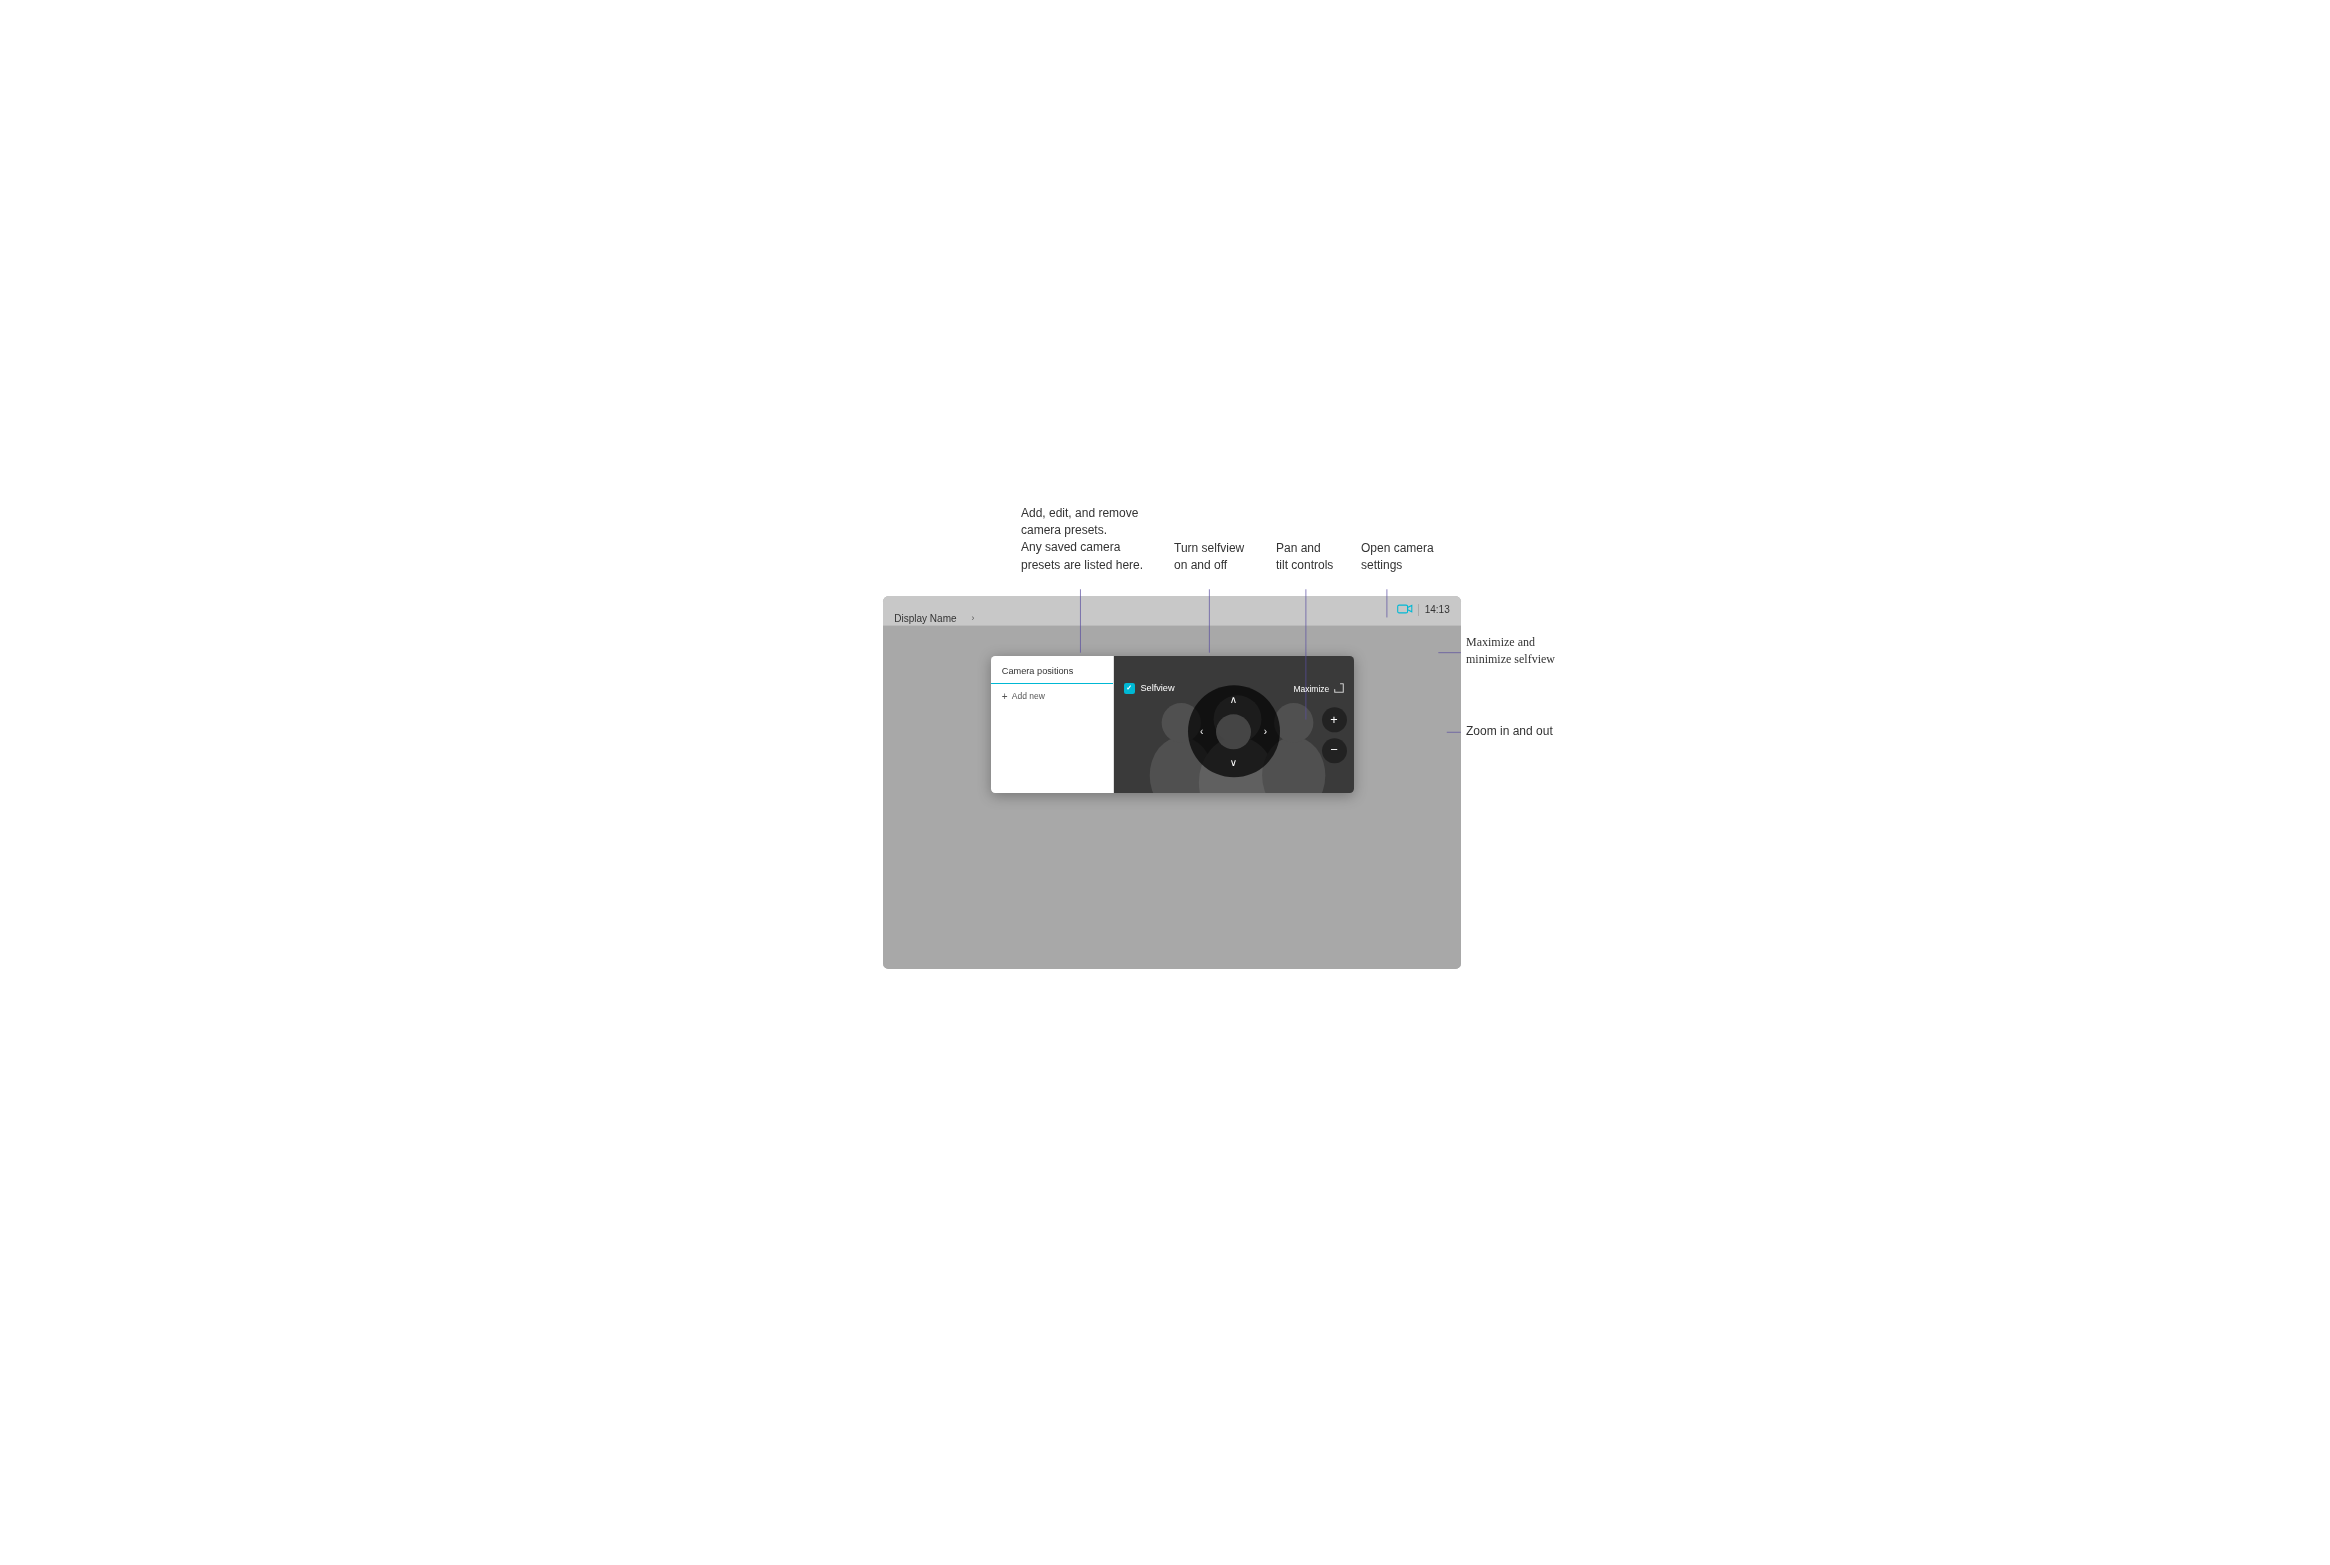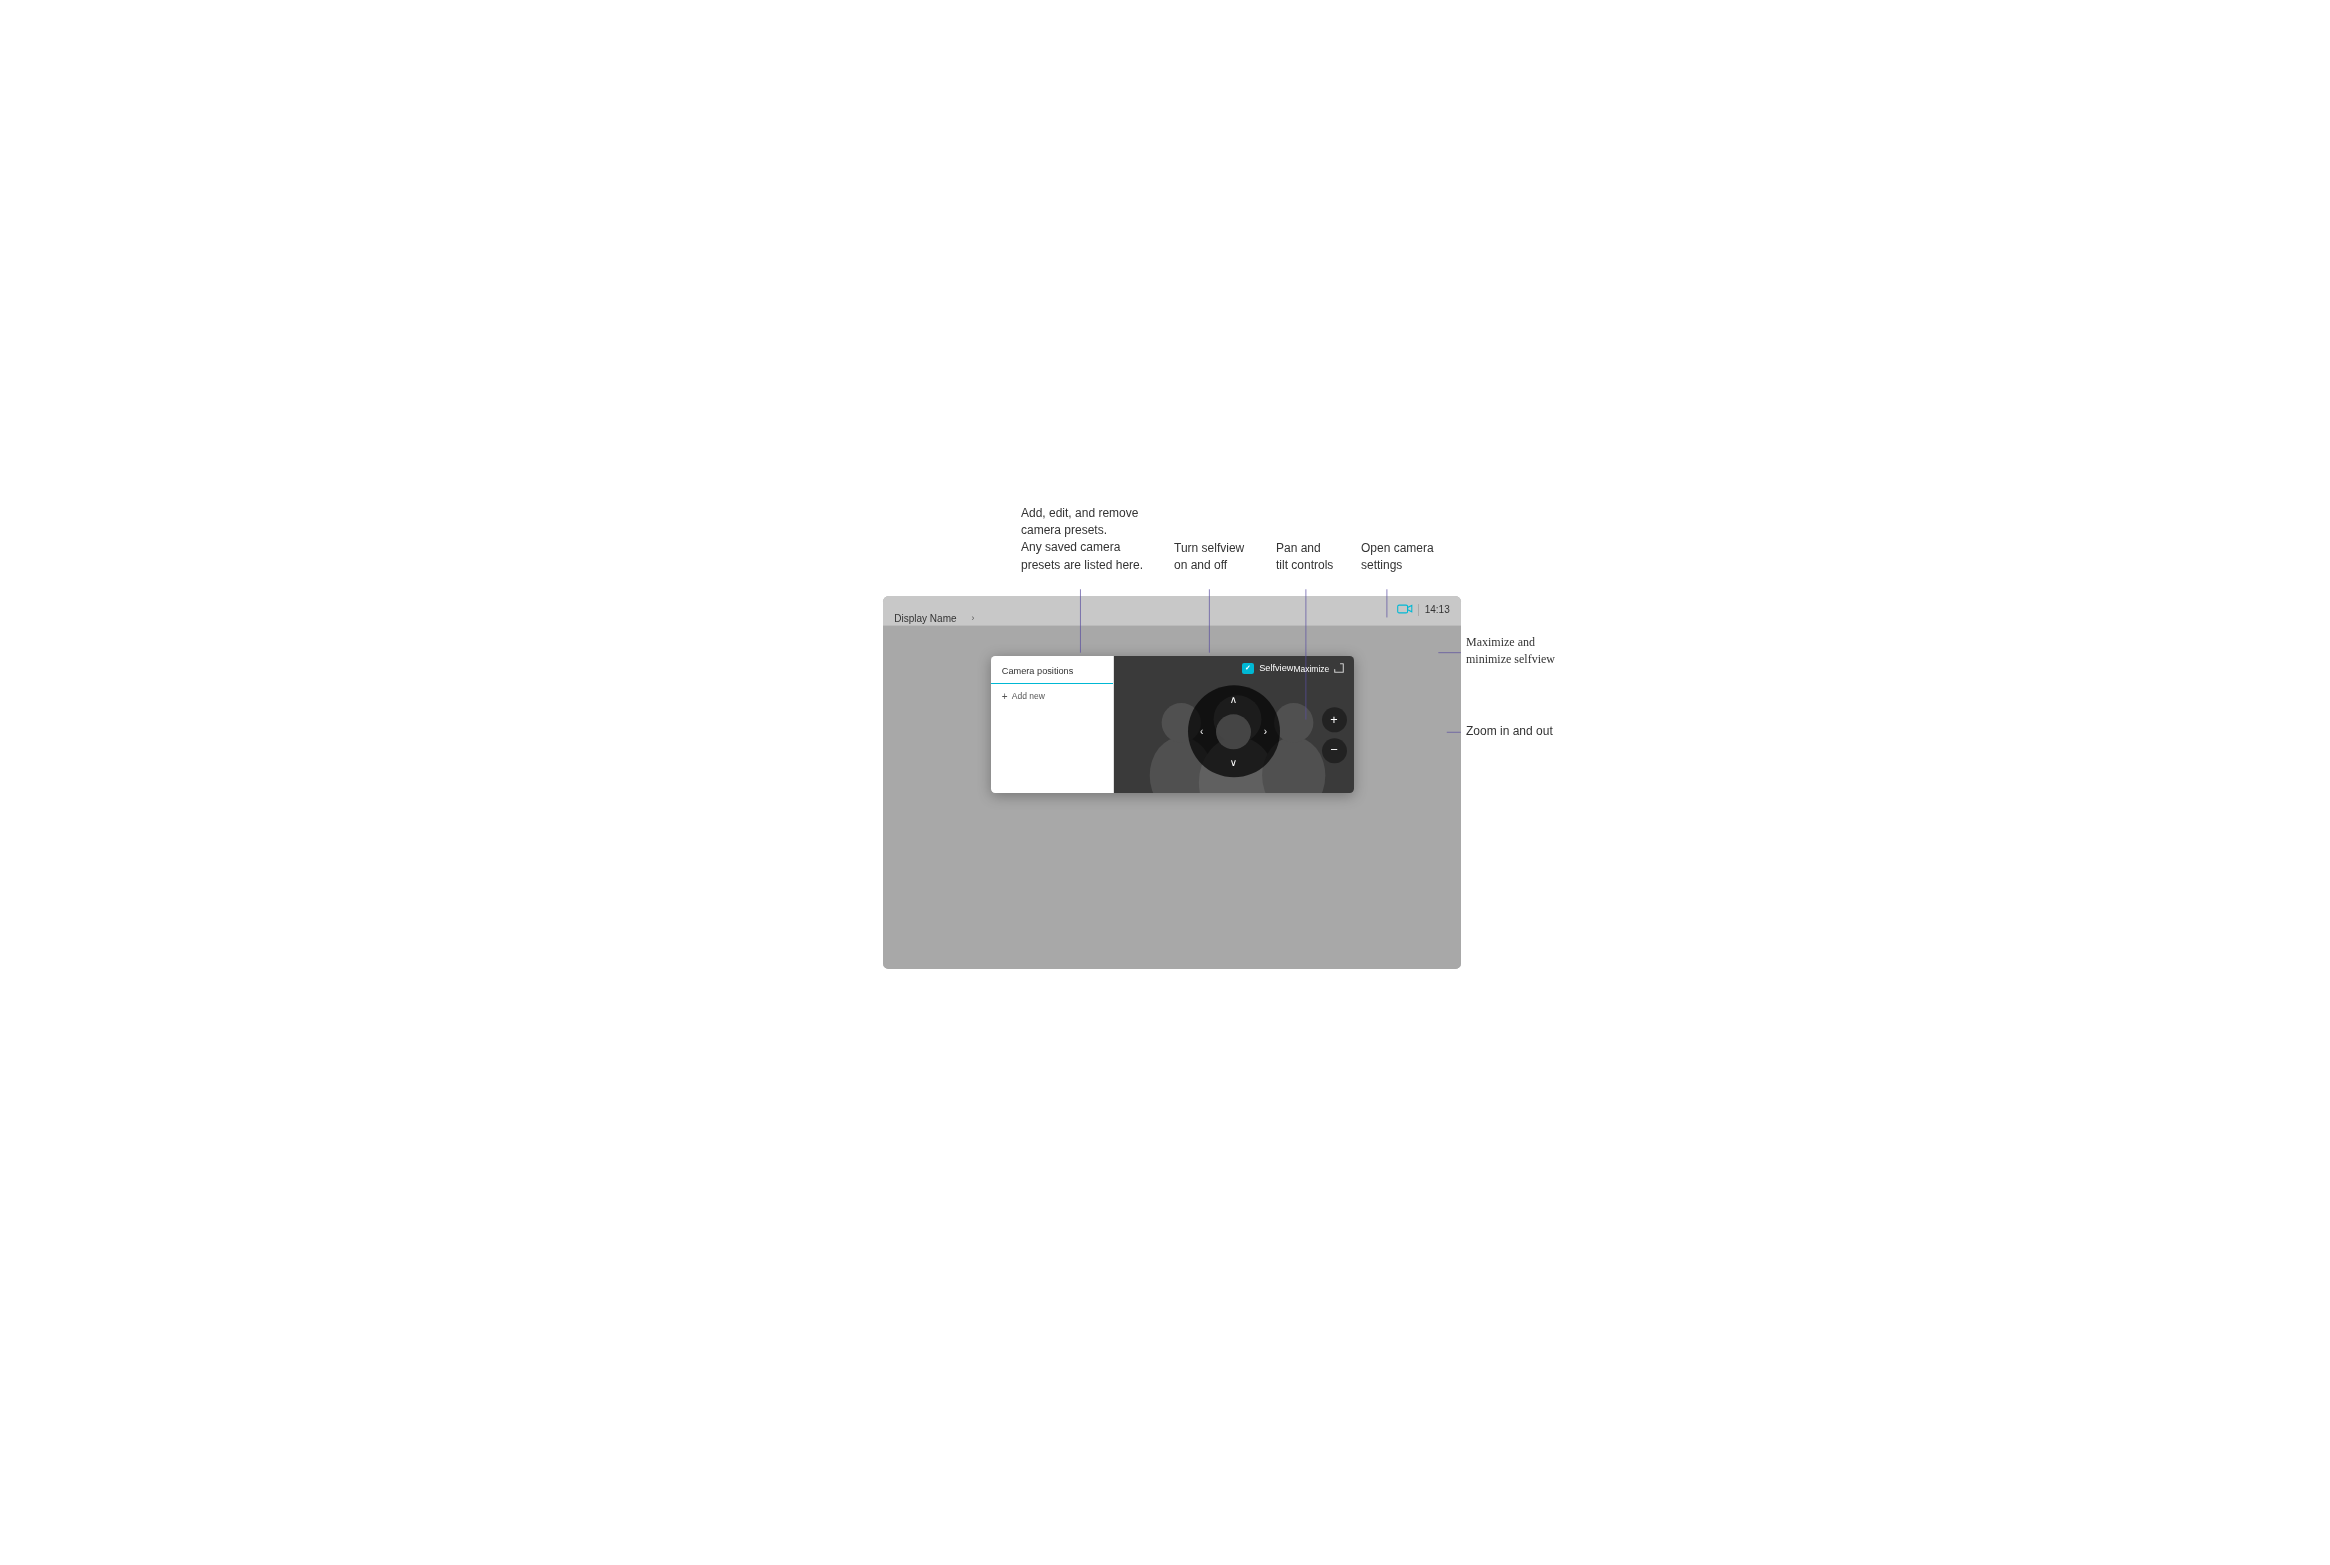--- a/index.html
+++ b/index.html
@@ -133,24 +133,25 @@
     .selfview-panel {
       background: #3a3a3a;
       width: 240px;
       position: relative;
       overflow: hidden;
     }
 
     .selfview-header {
       display: flex;
       align-items: center;
-      justify-content: flex-end;
+      justify-content: space-between;
       padding: 7px 10px;
       position: relative;
       z-index: 10;
+      margin-top: 20px;
     }
 
     .selfview-checkbox-label {
       display: flex;
       align-items: center;
       gap: 5.6px;
       font-size: 9.2px;
       color: #fff;
     }
 

